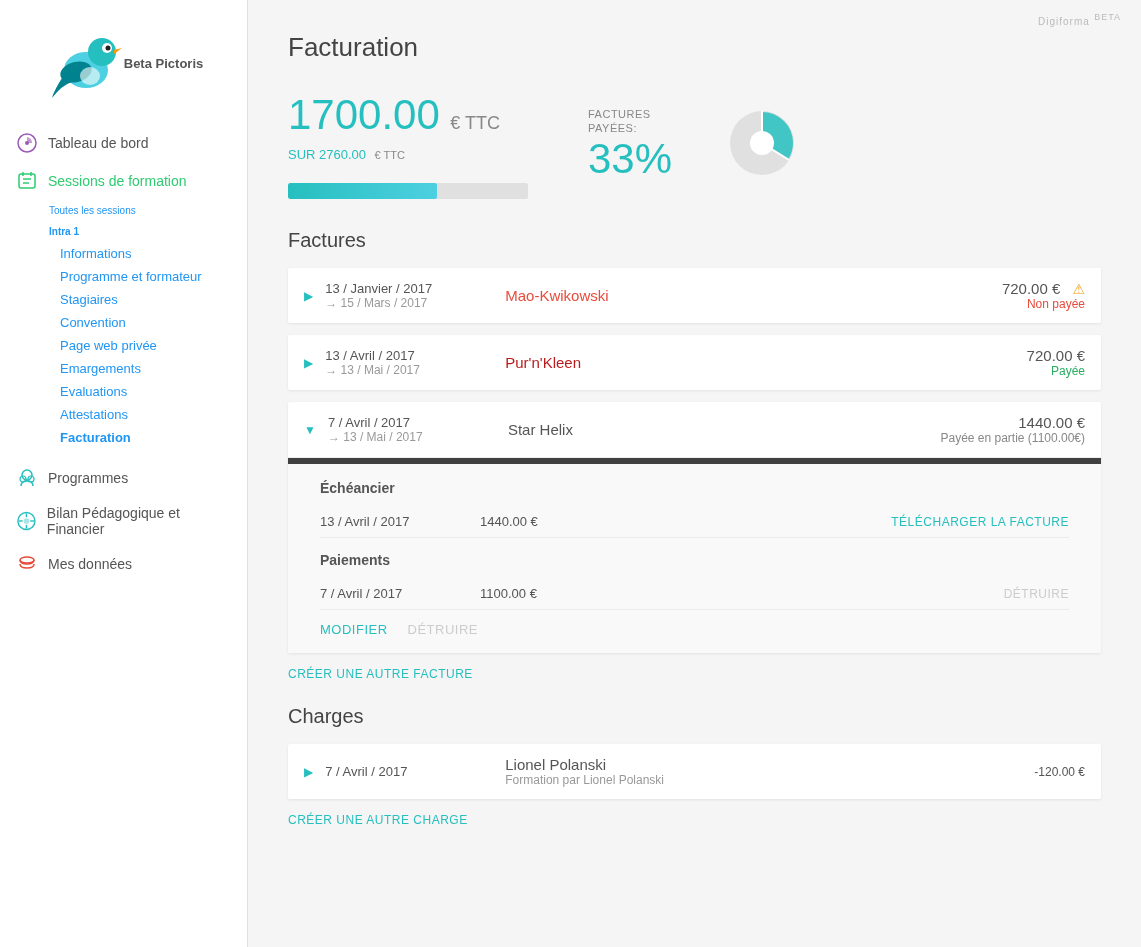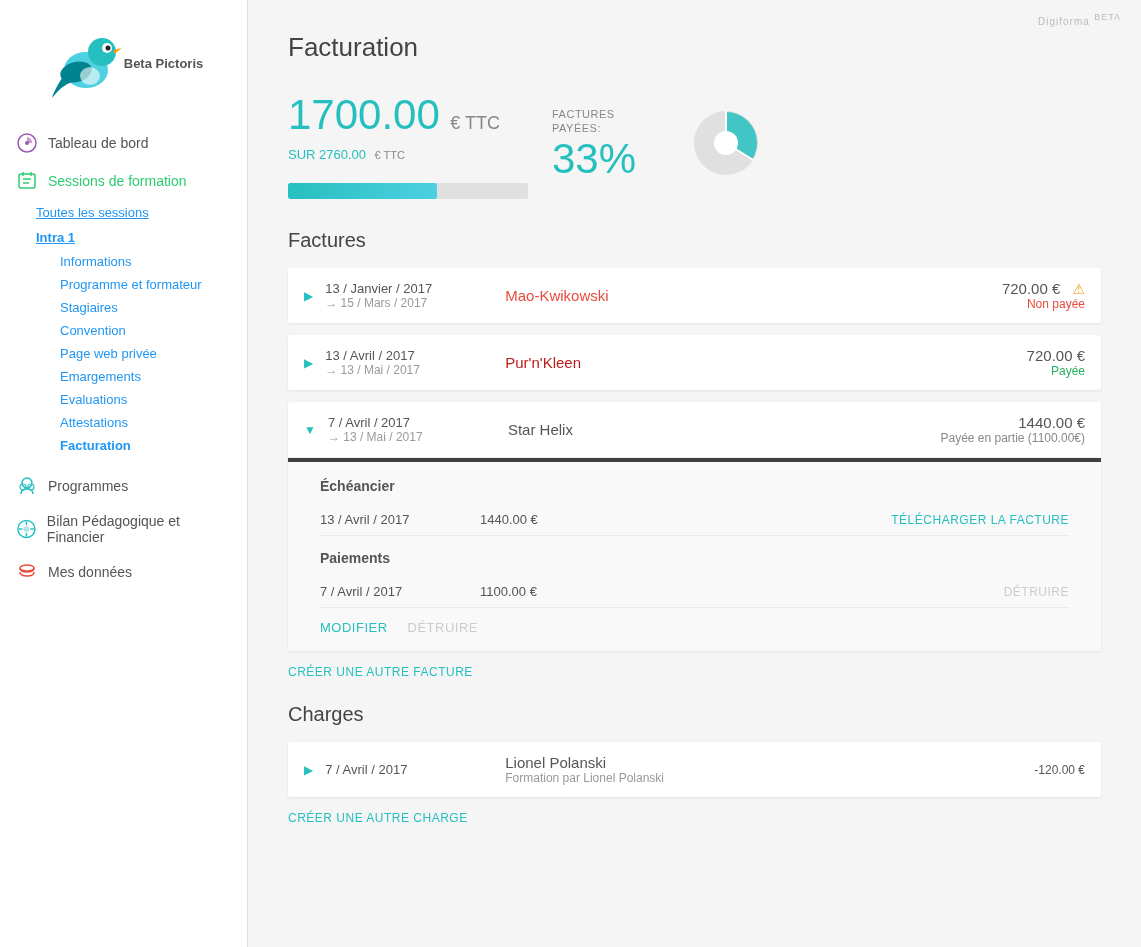--- a/index.html
+++ b/index.html
@@ -40,27 +40,26 @@
       align-items: center;
       padding: 8px 16px;
       cursor: pointer;
       color: #555;
       font-size: 14px;
       gap: 10px;
     }
     .nav-item.active { color: #2ecc71; }
     .nav-item .nav-icon { width: 22px; height: 22px; }
     .nav-sub {
-      padding-left: 36px;
-      font-size: 13px;
+      padding-left: 49px;
+      font-size: 10px;
       cursor: pointer;
       color: #2196F3;
       padding-top: 5px;
       padding-bottom: 5px;
-      text-decoration: underline;
     }
     .nav-sub.active-sub { color: #2196F3; font-weight: bold; }
     .nav-sub-indent {
       padding-left: 60px;
       font-size: 13px;
       cursor: pointer;
       color: #2196F3;
       padding-top: 4px;
       padding-bottom: 4px;
     }
@@ -88,21 +87,21 @@
       font-size: 26px;
       font-weight: 300;
       color: #444;
       margin-bottom: 28px;
     }
 
     
     .stats-row {
       display: flex;
       align-items: center;
-      gap: 24px;
+      gap: 60px;
       margin-bottom: 30px;
     }
     .stat-amount {
       display: flex;
       flex-direction: column;
     }
     .stat-amount .big-number {
       font-size: 42px;
       color: #26bfbf;
       font-weight: 300;
@@ -203,21 +202,21 @@
     .invoice-status.grey { color: #888; }
     .warning-icon {
       color: #f39c12;
       margin-left: 8px;
       font-size: 14px;
     }
 
     
     .invoice-detail {
       background: #f9f9f9;
-      border-top: 4px solid #404040;
+      border-top: 6px solid #404040;
       padding: 16px 32px;
     }
     .detail-section-title {
       font-size: 14px;
       font-weight: bold;
       color: #555;
       margin-bottom: 10px;
     }
     .detail-row {
       display: flex;

